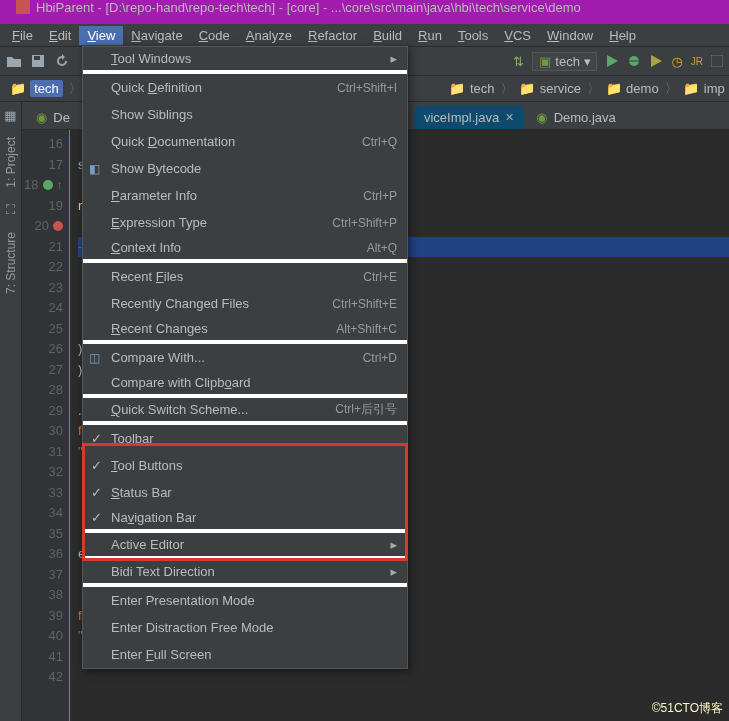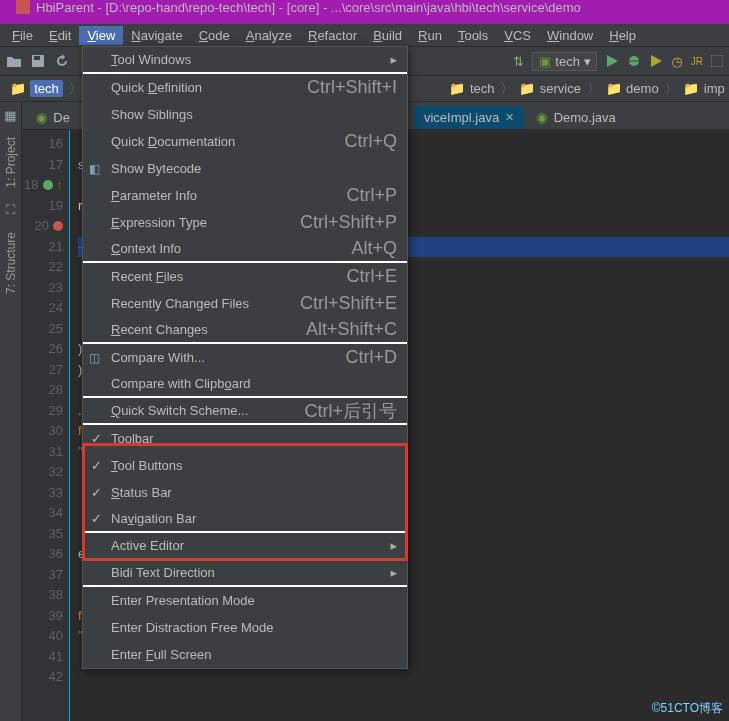--- a/index.html
+++ b/index.html
@@ -33,28 +33,28 @@
 .code { flex:1; padding:4px 0 4px 8px; line-height:20.5px; color:#a9b7c6; white-space:pre; position:relative; }
 .code .kw { color:#cc7832; }
 .code .ty { color:#a9b7c6; }
 .code .str { color:#6a8759; }
 .code .fn { color:#ffc66d; }
 .code .cm { color:#808080; }
 .code .cm2 { color:#7d5a5a; }
 .code .sep { color:#287bde; }
 .dropdown { position:absolute; left:82px; top:46px; width:326px; background:#3c3f41; border:1px solid #555; box-shadow:2px 2px 8px rgba(0,0,0,.5); z-index:50; }
 .dropdown .row { display:flex; align-items:center; height:27px; padding:0 10px 0 28px; position:relative; }
-.dropdown .row.sep-after { border-bottom:2px solid #ffffff; }
+.dropdown .row.sep-after { border-bottom:4px solid #ffffff; }
 .dropdown .row .lbl { flex:1; }
-.dropdown .row .sc { color:#999; font-size:18px; }
+.dropdown .row .sc { color:#999; font-size:12px; }
 .dropdown .row .arr { color:#aaa; }
 .dropdown .row .chk { position:absolute; left:8px; color:#bbb; }
 .dropdown .row .ico { position:absolute; left:6px; font-size:12px; }
 .redbox { position:absolute; left:82px; top:443px; width:326px; height:118px; border:3px solid #d43a2f; z-index:60; pointer-events:none; }
-.watermark { position:absolute; right:6px; bottom:4px; color:#7dd3fc; font-size:12px; z-index:70; }
+.watermark { position:absolute; right:6px; bottom:4px; color:#fef9c3; font-size:12px; z-index:70; }
 .dot { width:10px; height:10px; border-radius:50%; display:inline-block; }
 svg { display:block; }
 </style>
 </head>
 <body>
 
 <div class="titlebar">
   <span class="sq"></span>
   <span class="seg">HbiParent</span>
   <span class="seg"> - </span>

